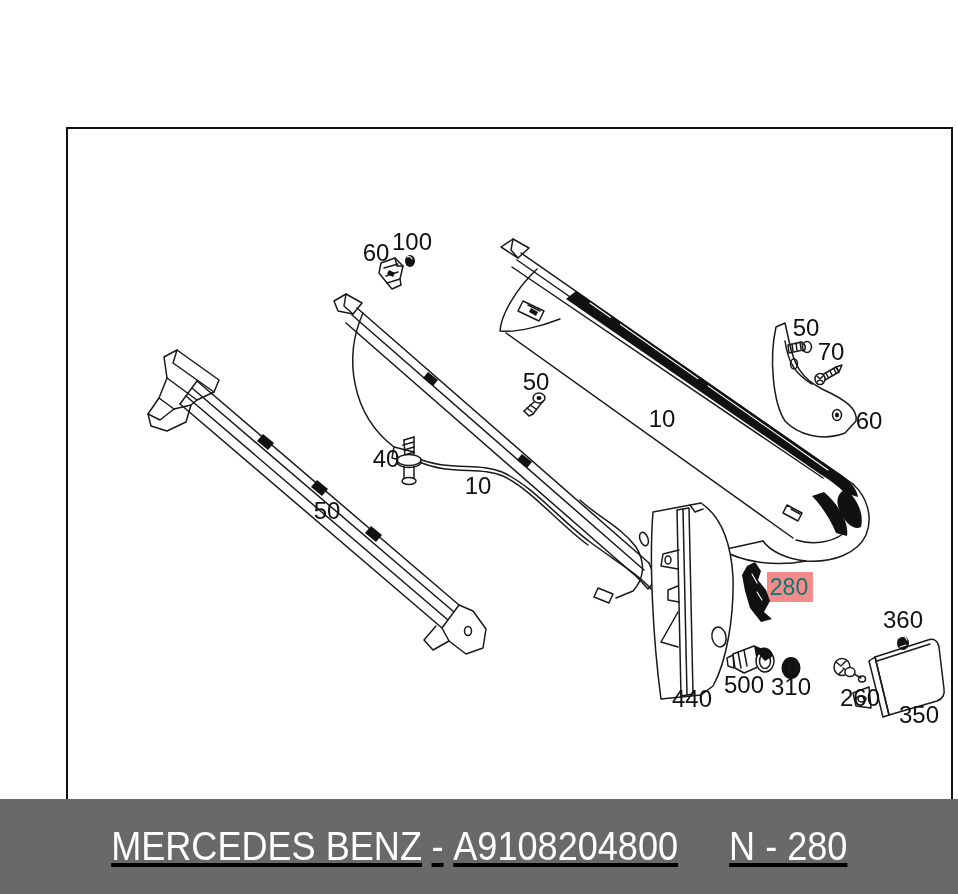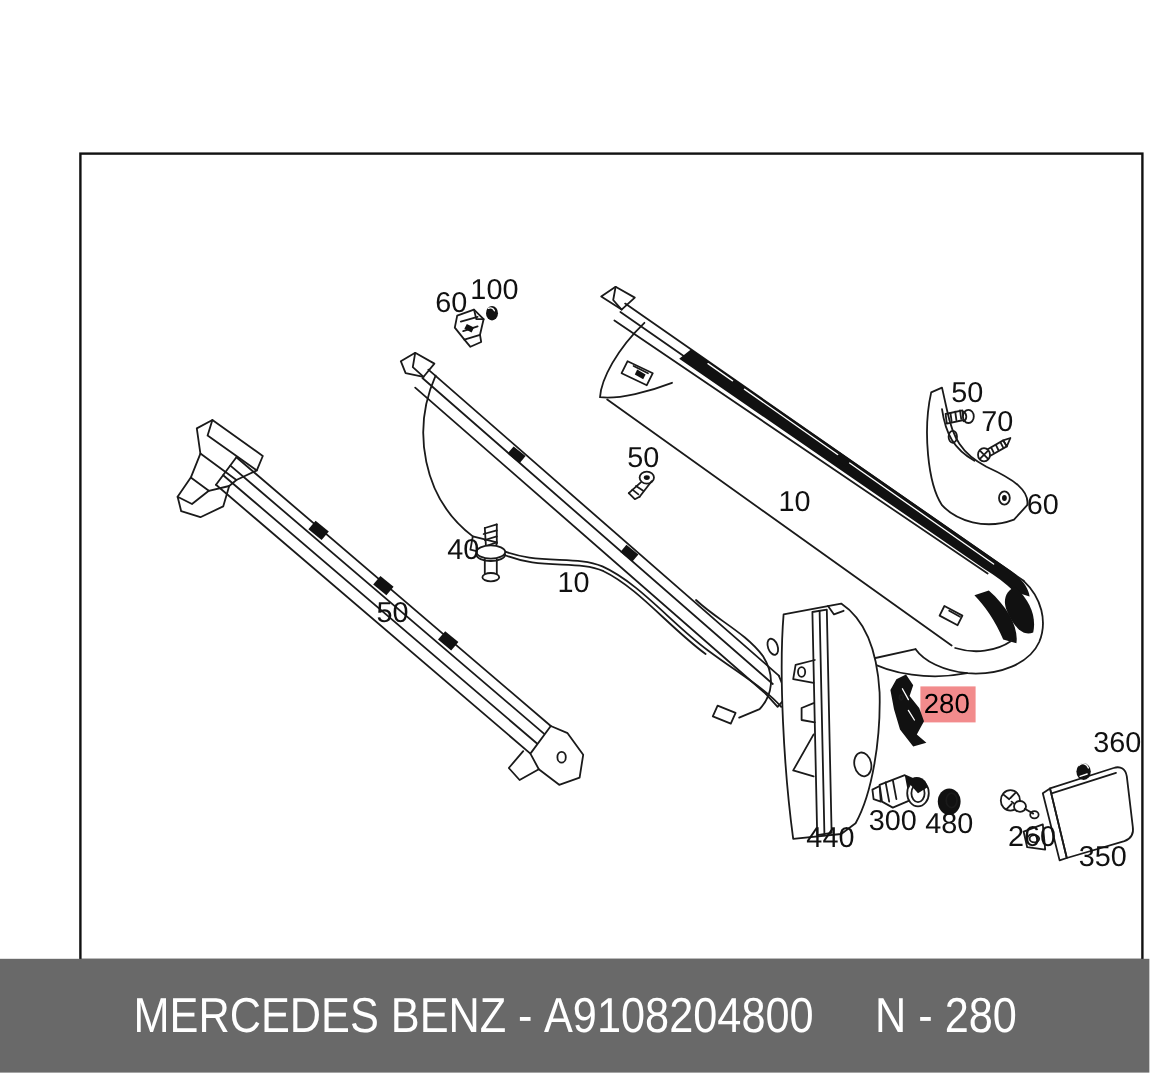--- a/index.html
+++ b/index.html
@@ -17,25 +17,25 @@
   }
   svg.diagram .dk{fill:#111111;stroke:none;}
   svg.diagram .wf{fill:#ffffff;}
   svg.diagram .wl{stroke:#ffffff;stroke-width:1.1;fill:none;}
   .plabel{
     position:absolute;transform:translate(-50%,-50%);
     font-size:24px;color:#111111;white-space:nowrap;line-height:1;
   }
   .highlight-label{
     position:absolute;left:789px;top:587px;transform:translate(-50%,-50%);
-    font-size:23px;color:#000000;line-height:1;
+    font-size:23px;color:#0f766e;line-height:1;
   }
   .footer{
     position:absolute;left:0;bottom:0;width:958px;height:95px;background:#696969;
-    display:flex;align-items:center;justify-content:center;
+    display:flex;align-items:center;justify-content:center;text-decoration:underline;
   }
   .footer-inner{
     display:flex;align-items:baseline;gap:11px;color:#ffffff;font-size:41px;
     white-space:nowrap;transform:scaleX(0.88);transform-origin:center;line-height:1;
   }
   .footer-ref{margin-left:47px;}
 </style>
 </head>
 <body>
 
@@ -216,24 +216,24 @@
   <span class="plabel" style="left:412px;top:242px">100</span>
   <span class="plabel" style="left:806px;top:328px">50</span>
   <span class="plabel" style="left:831px;top:352px">70</span>
   <span class="plabel" style="left:869px;top:421px">60</span>
   <span class="plabel" style="left:536px;top:382px">50</span>
   <span class="plabel" style="left:662px;top:419px">10</span>
   <span class="plabel" style="left:386px;top:459px">40</span>
   <span class="plabel" style="left:478px;top:486px">10</span>
   <span class="plabel" style="left:327px;top:511px">50</span>
   <span class="plabel" style="left:692px;top:699px">440</span>
-  <span class="plabel" style="left:744px;top:685px">300</span>
-  <span class="plabel" style="left:791px;top:687px">480</span>
+  <span class="plabel" style="left:744px;top:685px">500</span>
+  <span class="plabel" style="left:791px;top:687px">310</span>
   <span class="plabel" style="left:860px;top:698px">260</span>
-  <span class="plabel" style="left:931px;top:620px">360</span>
+  <span class="plabel" style="left:903px;top:620px">360</span>
   <span class="plabel" style="left:919px;top:715px">350</span>
 </div>
 
 <span class="highlight-label">280</span>
 
 <div class="footer">
   <div class="footer-inner">
     <span>MERCEDES BENZ</span>
     <span>-</span>
     <span>A9108204800</span>

